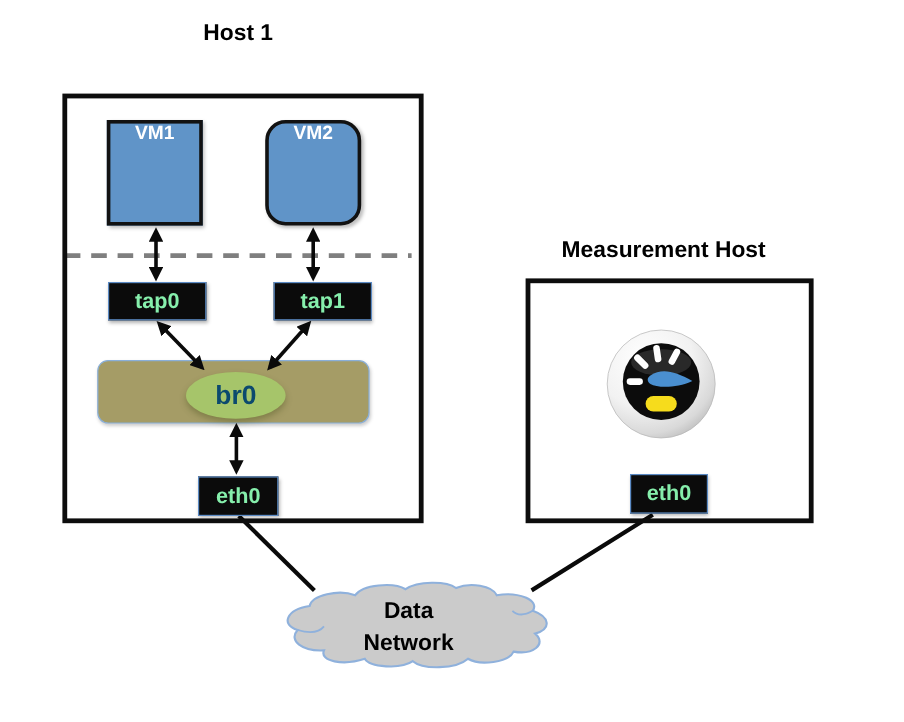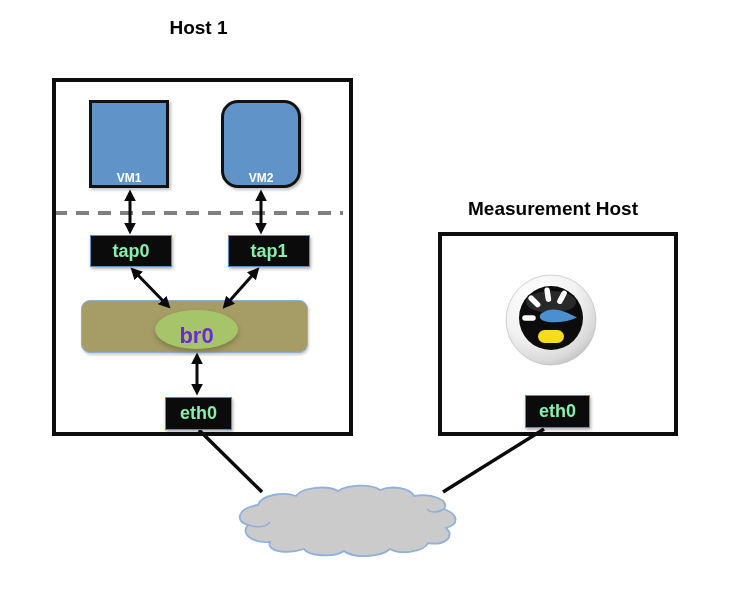--- a/index.html
+++ b/index.html
@@ -14,22 +14,22 @@
   .host1-title{left:52px;top:17px;width:293px;}
   .meas-title{left:428px;top:198px;width:250px;}
 
   .host-box{position:absolute;border:4px solid #0d0d0d;background:transparent;}
   .host1-box{left:52px;top:78px;width:293px;height:350px;}
   .meas-box{left:438px;top:232px;width:232px;height:196px;}
 
   .vm{
     position:absolute;width:80px;height:88px;top:100px;
     background:var(--vm-fill,#6094c8);border:3.5px solid #121212;
-    display:flex;align-items:flex-end;justify-content:center;
-    color:#fff;font-size:12px;box-sizing:border-box;
+    display:flex;align-items:flex-start;justify-content:center;
+    color:#fff;font-size:16px;box-sizing:border-box;
     box-shadow:2px 2px 3px rgba(0,0,0,0.25);
   }
   .vm1{left:89px;}
   .vm2{left:221px;border-radius:17px;}
 
   .node{
     position:absolute;background:var(--node-fill,#0b0b0b);
     border:1.5px solid var(--node-border,#5b8ac4);
     display:flex;align-items:center;justify-content:center;
     color:#86efac;font-size:18px;box-sizing:border-box;
@@ -46,22 +46,22 @@
     border-radius:9px;box-sizing:border-box;
     box-shadow:1px 2px 3px rgba(0,0,0,0.2);
   }
   .ovs-label{
     position:absolute;left:97px;top:300px;height:53px;display:flex;align-items:center;
     color:#fff;font-size:22px;
   }
   .br0{
     position:absolute;left:155px;top:310px;width:83px;height:39px;
     background:var(--br0-fill,#a6c56a);border-radius:50%;
-    display:flex;align-items:flex-end;justify-content:center;
-    color:#6d28d9;font-size:22px;
+    display:flex;align-items:center;justify-content:center;
+    color:#0c4a6e;font-size:22px;
     box-shadow:0 3px 5px rgba(60,70,20,0.35);
   }
 
   .cloud-label{
     position:absolute;left:253px;top:496px;width:175px;text-align:center;
     color:#000;font-size:19px;line-height:27px;
   }
 
   .dash-line{stroke:var(--dashed-gray,#7f7f7f);stroke-width:4;stroke-dasharray:13 9;fill:none;}
   .conn{stroke:var(--arrow-black,#0a0a0a);stroke-width:3.5;fill:none;}
@@ -157,20 +157,24 @@
       <line class="g-tick" x1="60.1" y1="20.3" x2="55.9" y2="28.2"></line>
     </g>
     <path class="g-needle" fill="url(#needleGrad)" d="M38,40 C48,33.5 58,36.5 73,44.5 C60,50.5 44,50.5 38,47 C35,45 35,42 38,40 Z"></path>
     <rect class="g-pill" x="34" y="57" width="26" height="13" rx="6.5"></rect>
   </svg>
 
   <div class="node eth0-meas">
     <span>eth0</span>
   </div>
 
+  <div class="cloud-label">
+    <div>Data</div>
+    <div>Network</div>
+  </div>
 
   <svg class="layer layer-arrows" width="753" height="602" viewBox="0 0 753 602">
     <defs>
       <marker id="ah" viewBox="0 0 10 10" refX="7" refY="5" markerWidth="4" markerHeight="4" orient="auto-start-reverse" markerUnits="strokeWidth">
         <path class="arrowhead" d="M0,0 L10,5 L0,10 Z"></path>
       </marker>
     </defs>
     <line class="arrow" x1="130" y1="193" x2="130" y2="231" marker-start="url(#ah)" marker-end="url(#ah)"></line>
     <line class="arrow" x1="261" y1="193" x2="261" y2="231" marker-start="url(#ah)" marker-end="url(#ah)"></line>
     <line class="arrow" x1="133" y1="270" x2="168" y2="306" marker-start="url(#ah)" marker-end="url(#ah)"></line>

